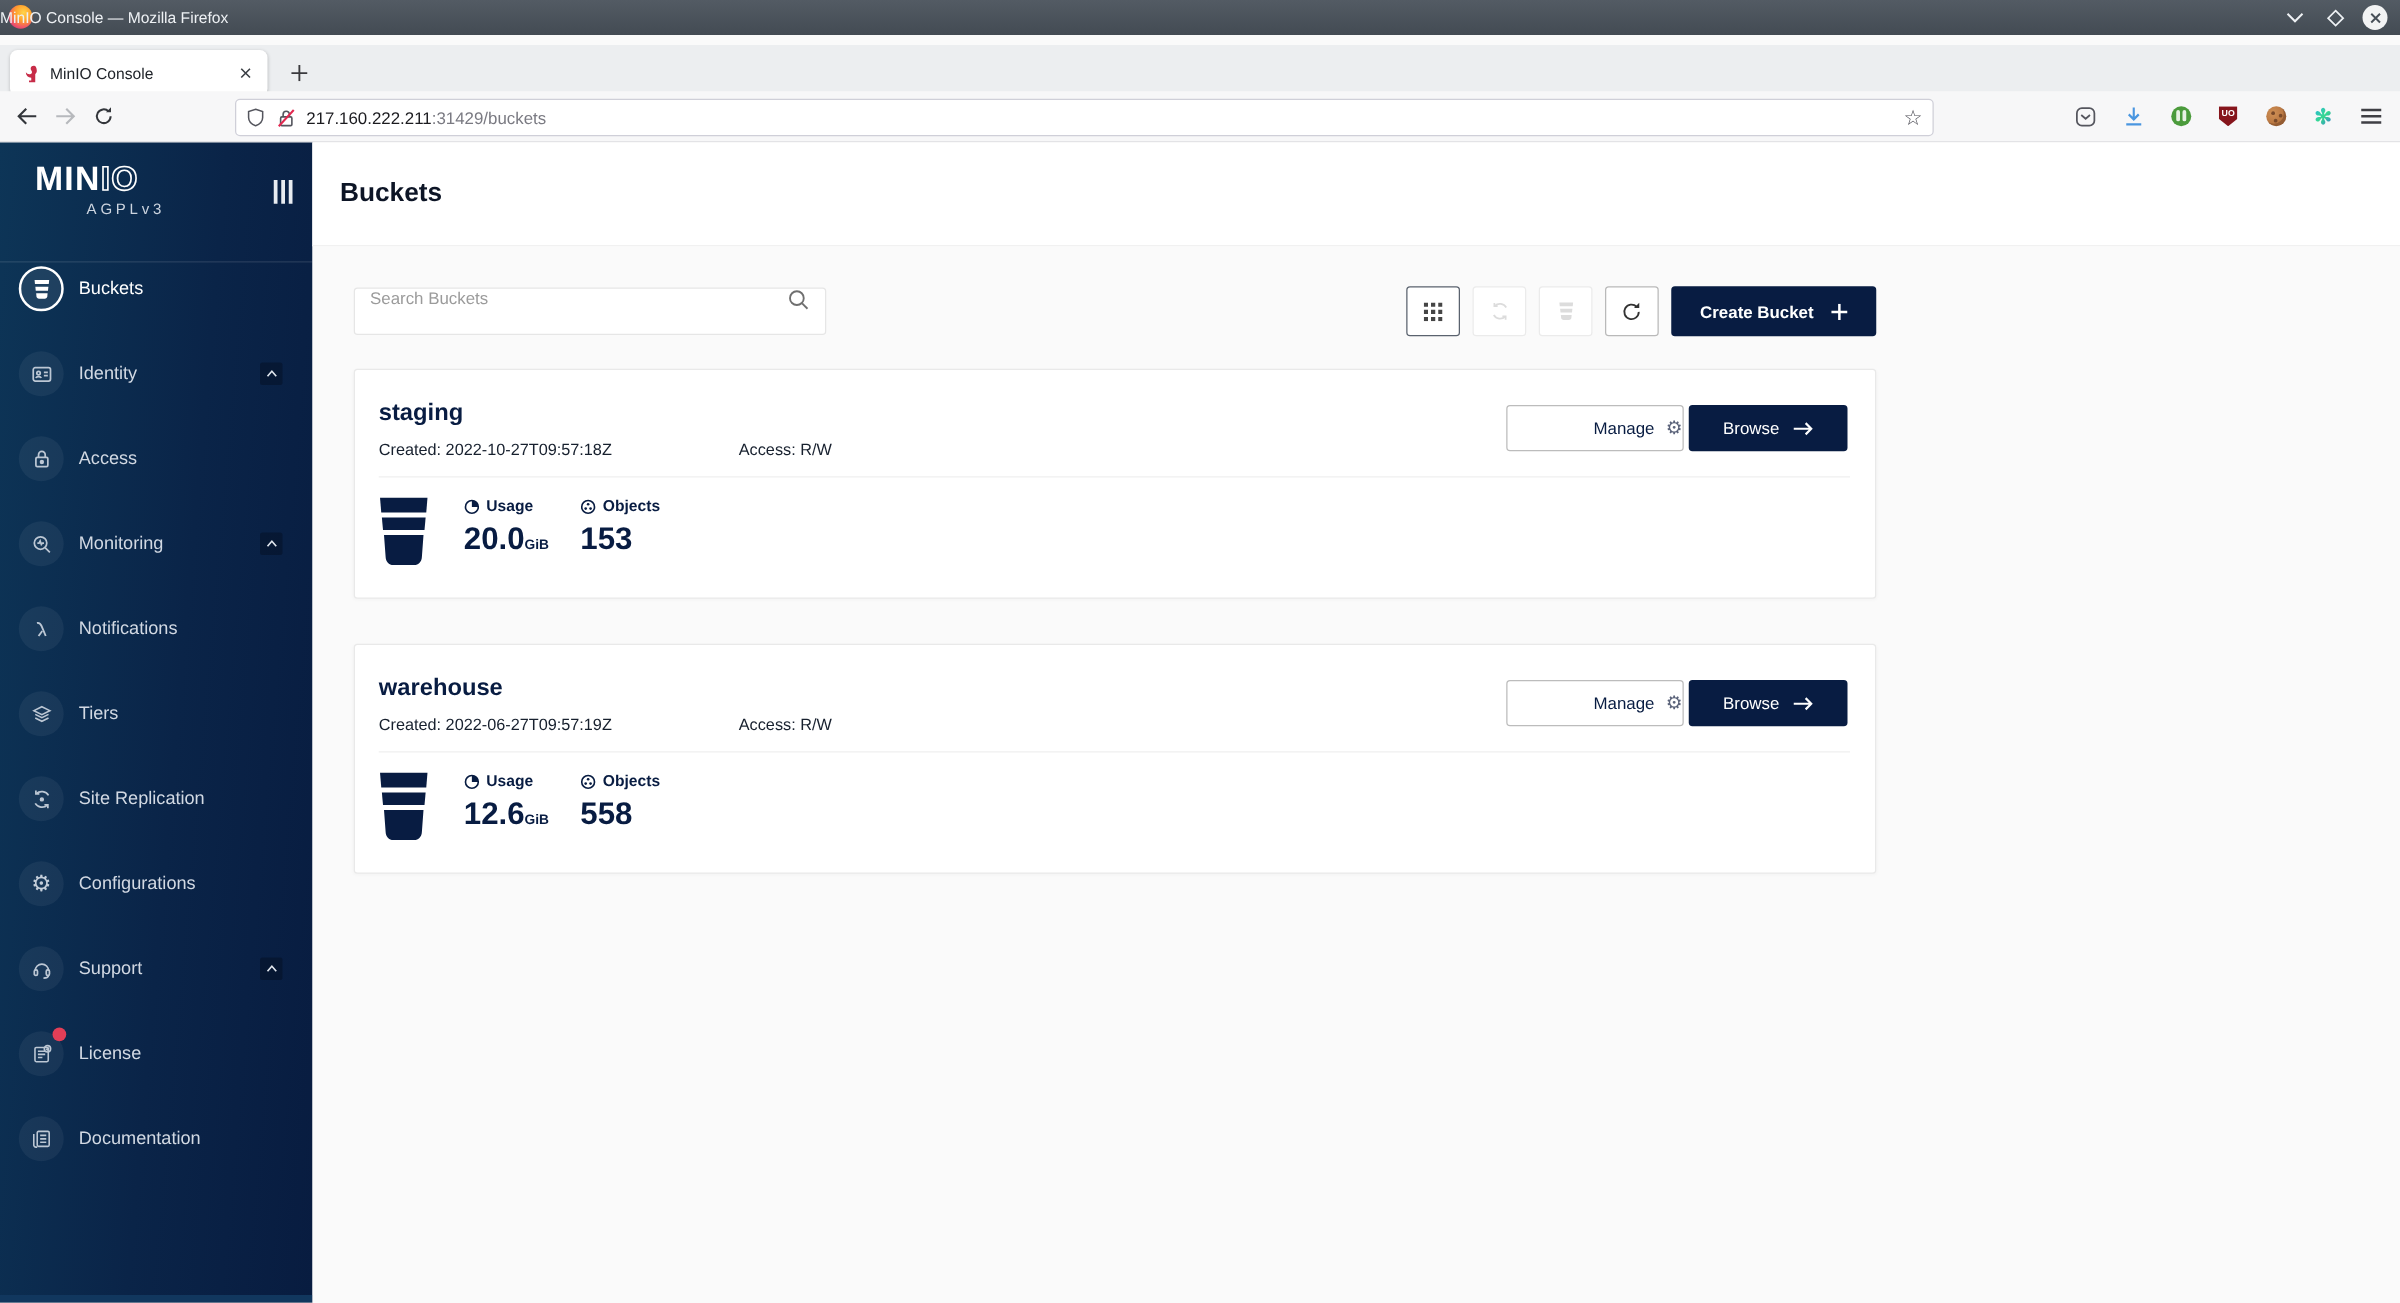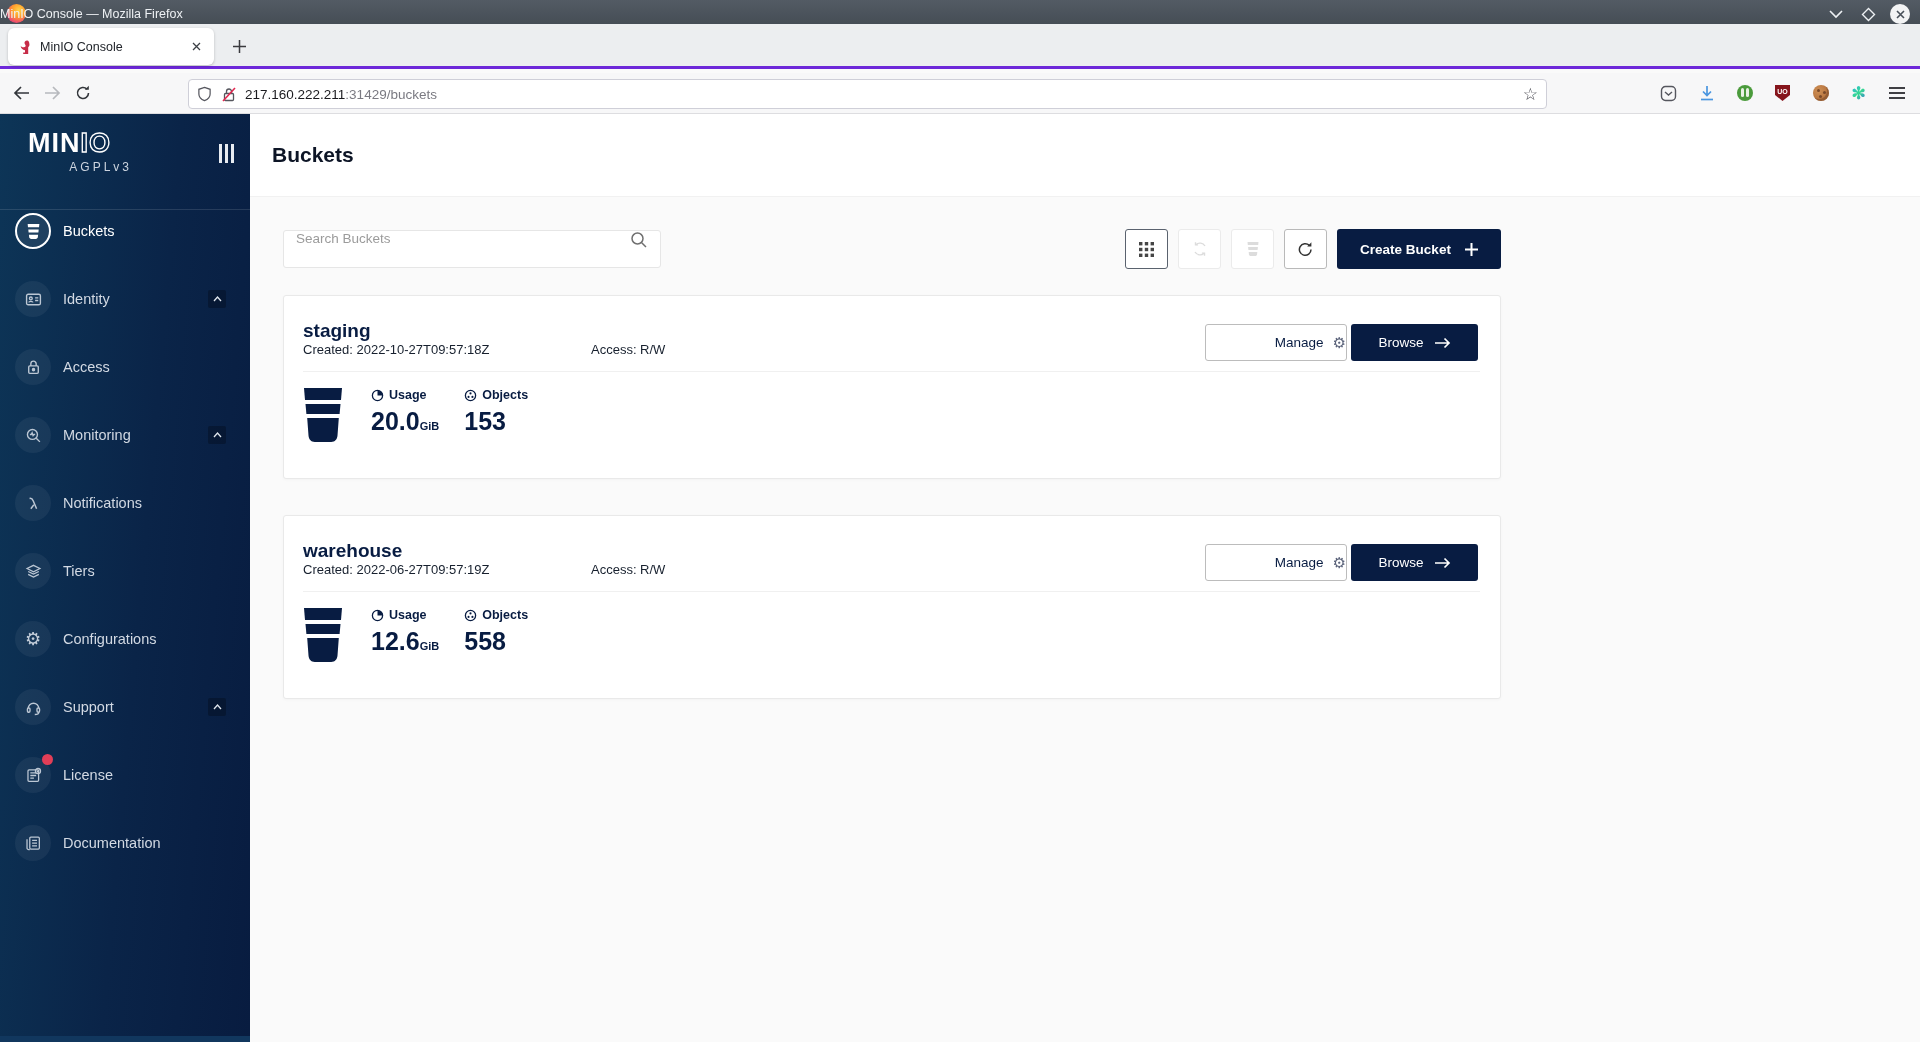--- a/index.html
+++ b/index.html
@@ -9,21 +9,21 @@
   .titlebar { position:absolute; left:0; top:0; width:1920px; height:28px;
     background:linear-gradient(#535b64, #434b53); }
   .ff-icon { position:absolute; left:7px; top:4px; width:19px; height:19px; border-radius:50%;
     background:radial-gradient(circle at 62% 32%, #ffd54a 0%, #ff9e2c 38%, #f0536b 68%, #b5267a 100%); }
   .win-title { position:absolute; left:0; right:0; top:0; height:28px; line-height:28px; text-align:left;
     color:#eef1f4; font-size:12.5px; }
   .win-controls { position:absolute; right:10px; top:0; height:28px; display:flex; align-items:center; gap:12px; }
   .win-btn { width:20px; height:20px; display:flex; align-items:center; justify-content:center; }
   .close-circle { width:20px; height:20px; border-radius:50%; background:#f2f3f4; display:flex; align-items:center; justify-content:center; }
 
-  .tabbar { position:absolute; left:0; top:24px; width:1920px; height:45px; background:#eceef0; border-bottom:3px solid #6d28d9; }
+  .tabbar { position:absolute; left:0; top:36px; width:1920px; height:45px; background:#eceef0; border-bottom:1px solid #6d28d9; }
   .tab { position:absolute; left:8px; top:4px; width:206px; height:37px; background:#ffffff; border-radius:6px;
     box-shadow:0 1px 3px rgba(0,0,0,.22); display:flex; align-items:center; padding:0 8px 0 11px; }
   .tab-title { flex:1; font-size:12.5px; color:#20242a; margin-left:8px; white-space:nowrap; overflow:hidden; }
   .tab-close { width:20px; height:20px; display:flex; align-items:center; justify-content:center; border-radius:3px; }
   .newtab { position:absolute; left:226px; top:9px; width:27px; height:27px; border-radius:4px; display:flex; align-items:center; justify-content:center; }
 
   .toolbar { position:absolute; left:0; top:73px; width:1920px; height:41px; background:#f7f7f8; border-bottom:1px solid #dddde0; }
   .nav-btn { position:absolute; top:5px; width:30px; height:30px; display:flex; align-items:center; justify-content:center; border-radius:4px; }
   .urlbar { position:absolute; left:188px; top:6px; width:1359px; height:30px; background:#ffffff;
     border:1px solid #cfcfd8; border-radius:4px; display:flex; align-items:center; padding:0 8px; }
@@ -81,21 +81,21 @@
   .icon-btn.sel { border:1px solid #5a626e; }
   .icon-btn.dis { border:1px solid #ebebeb; }
   .icon-btn.norm { border:1px solid #b9b9b9; }
   .create-btn { width:164px; height:40px; background:#081c42; border-radius:3px; color:#fff; font-size:13.5px; font-weight:600;
     display:flex; align-items:center; justify-content:center; gap:14px; border:none; cursor:pointer; font-family:"Liberation Sans",sans-serif; }
 
   .card { width:1218px; background:#fff; border:1px solid #e9e9e9; border-radius:3px; box-shadow:0 1px 3px rgba(0,0,0,.03);
     margin-top:26px; position:relative; padding:24px 20px 24px 19px; height:184px; }
   .card + .card { margin-top:36px; }
   .b-name { font-size:19px; font-weight:700; color:#081c42; }
-  .b-meta { font-size:13px; color:#17202e; display:flex; }
+  .b-meta { margin-top:10px; font-size:13px; color:#17202e; display:flex; }
   .b-meta .m1 { width:288px; }
   .card hr { border:none; border-top:1px solid #f0f0f0; margin-top:14px; }
   .stats { display:flex; margin-top:16px; align-items:flex-start; }
   .stat-col { margin-left:28px; }
   .stat-col.second { margin-left:25px; }
   .stat-head { display:flex; align-items:center; gap:5px; font-size:12.5px; font-weight:700; color:#081c42; }
   .stat-val { margin-top:6px; font-size:25px; font-weight:700; color:#081c42; line-height:26px; }
   .stat-val .unit { font-size:11px; font-weight:600; }
   .card-btns { position:absolute; right:22px; top:28px; display:flex; gap:4px; }
   .manage-btn { width:142px; height:37px; background:#fff; border:1px solid #bcbcbc; border-radius:3px;
@@ -290,20 +290,32 @@
       <span class="circ">
           <svg width="17" height="17" viewBox="0 0 16 16" fill="none" stroke="#bcc7d4" stroke-width="1.2">
         <path d="M8 2.2 14 5.2 8 8.2 2 5.2Z"></path>
             <path d="M3 8l5 2.5L13 8"></path>
             <path d="M3 10.7l5 2.5 5-2.5"></path>
       </svg>
         </span>
       <span class="side-label">Tiers</span>
     </div>
 
+    <div class="side-item">
+      <span class="circ">
+          <svg width="17" height="17" viewBox="0 0 16 16" fill="none" stroke="#bcc7d4" stroke-width="1.3">
+        <path d="M13 5a6 6 0 0 0-9.2-1.3"></path>
+            <path d="M3.5 1.3v2.6h2.6"></path>
+            <path d="M3 11a6 6 0 0 0 9.2 1.3"></path>
+            <path d="M12.5 14.7v-2.6H9.9"></path>
+            <circle cx="8" cy="8" r="1" fill="#bcc7d4"></circle>
+      </svg>
+        </span>
+      <span class="side-label">Site Replication</span>
+    </div>
 
     <div class="side-item">
       <span class="circ">
           <span class="gear-glyph">⚙</span>
         </span>
       <span class="side-label">Configurations</span>
     </div>
 
     <div class="side-item">
       <span class="circ">

